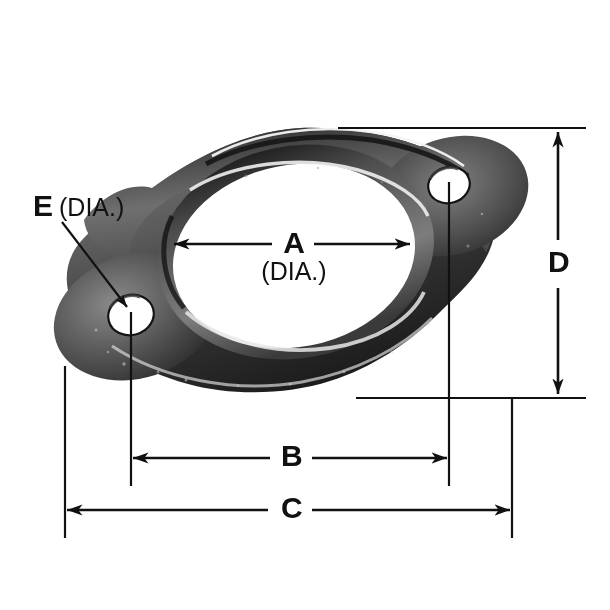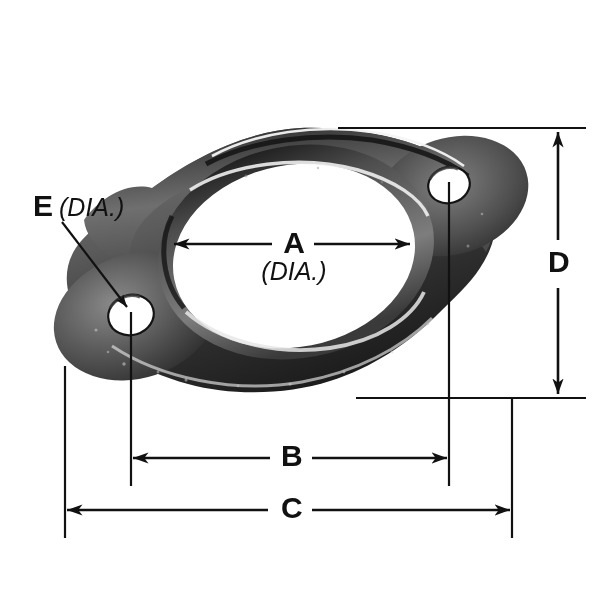--- a/index.html
+++ b/index.html
@@ -3,21 +3,21 @@
 <meta charset="utf-8">
 <title>Flange Dimension Diagram</title>
 <style>
   html,body{margin:0;padding:0;background:#ffffff;}
   body{width:610px;height:610px;overflow:hidden;
        font-family:"Liberation Sans","DejaVu Sans",sans-serif;}
   #stage{position:relative;width:610px;height:610px;background:#ffffff;}
   #stage svg{position:absolute;left:0;top:0;}
   .lbl{position:absolute;color:#111111;white-space:nowrap;line-height:1;}
   .lbl .big{font-weight:bold;font-size:30px;letter-spacing:0px;}
-  .lbl .dia{font-weight:normal;font-size:25px;font-style:italic;}
+  .lbl .dia{font-weight:normal;font-size:25px;}
   .lbl-row{display:flex;align-items:baseline;gap:6px;}
   .stack{display:flex;flex-direction:column;align-items:center;}
   .stack .dia{margin-top:1px;}
 </style>
 </head>
 <body>
 
 <div id="stage">
 
   <svg width="610" height="610" viewBox="0 0 610 610">

